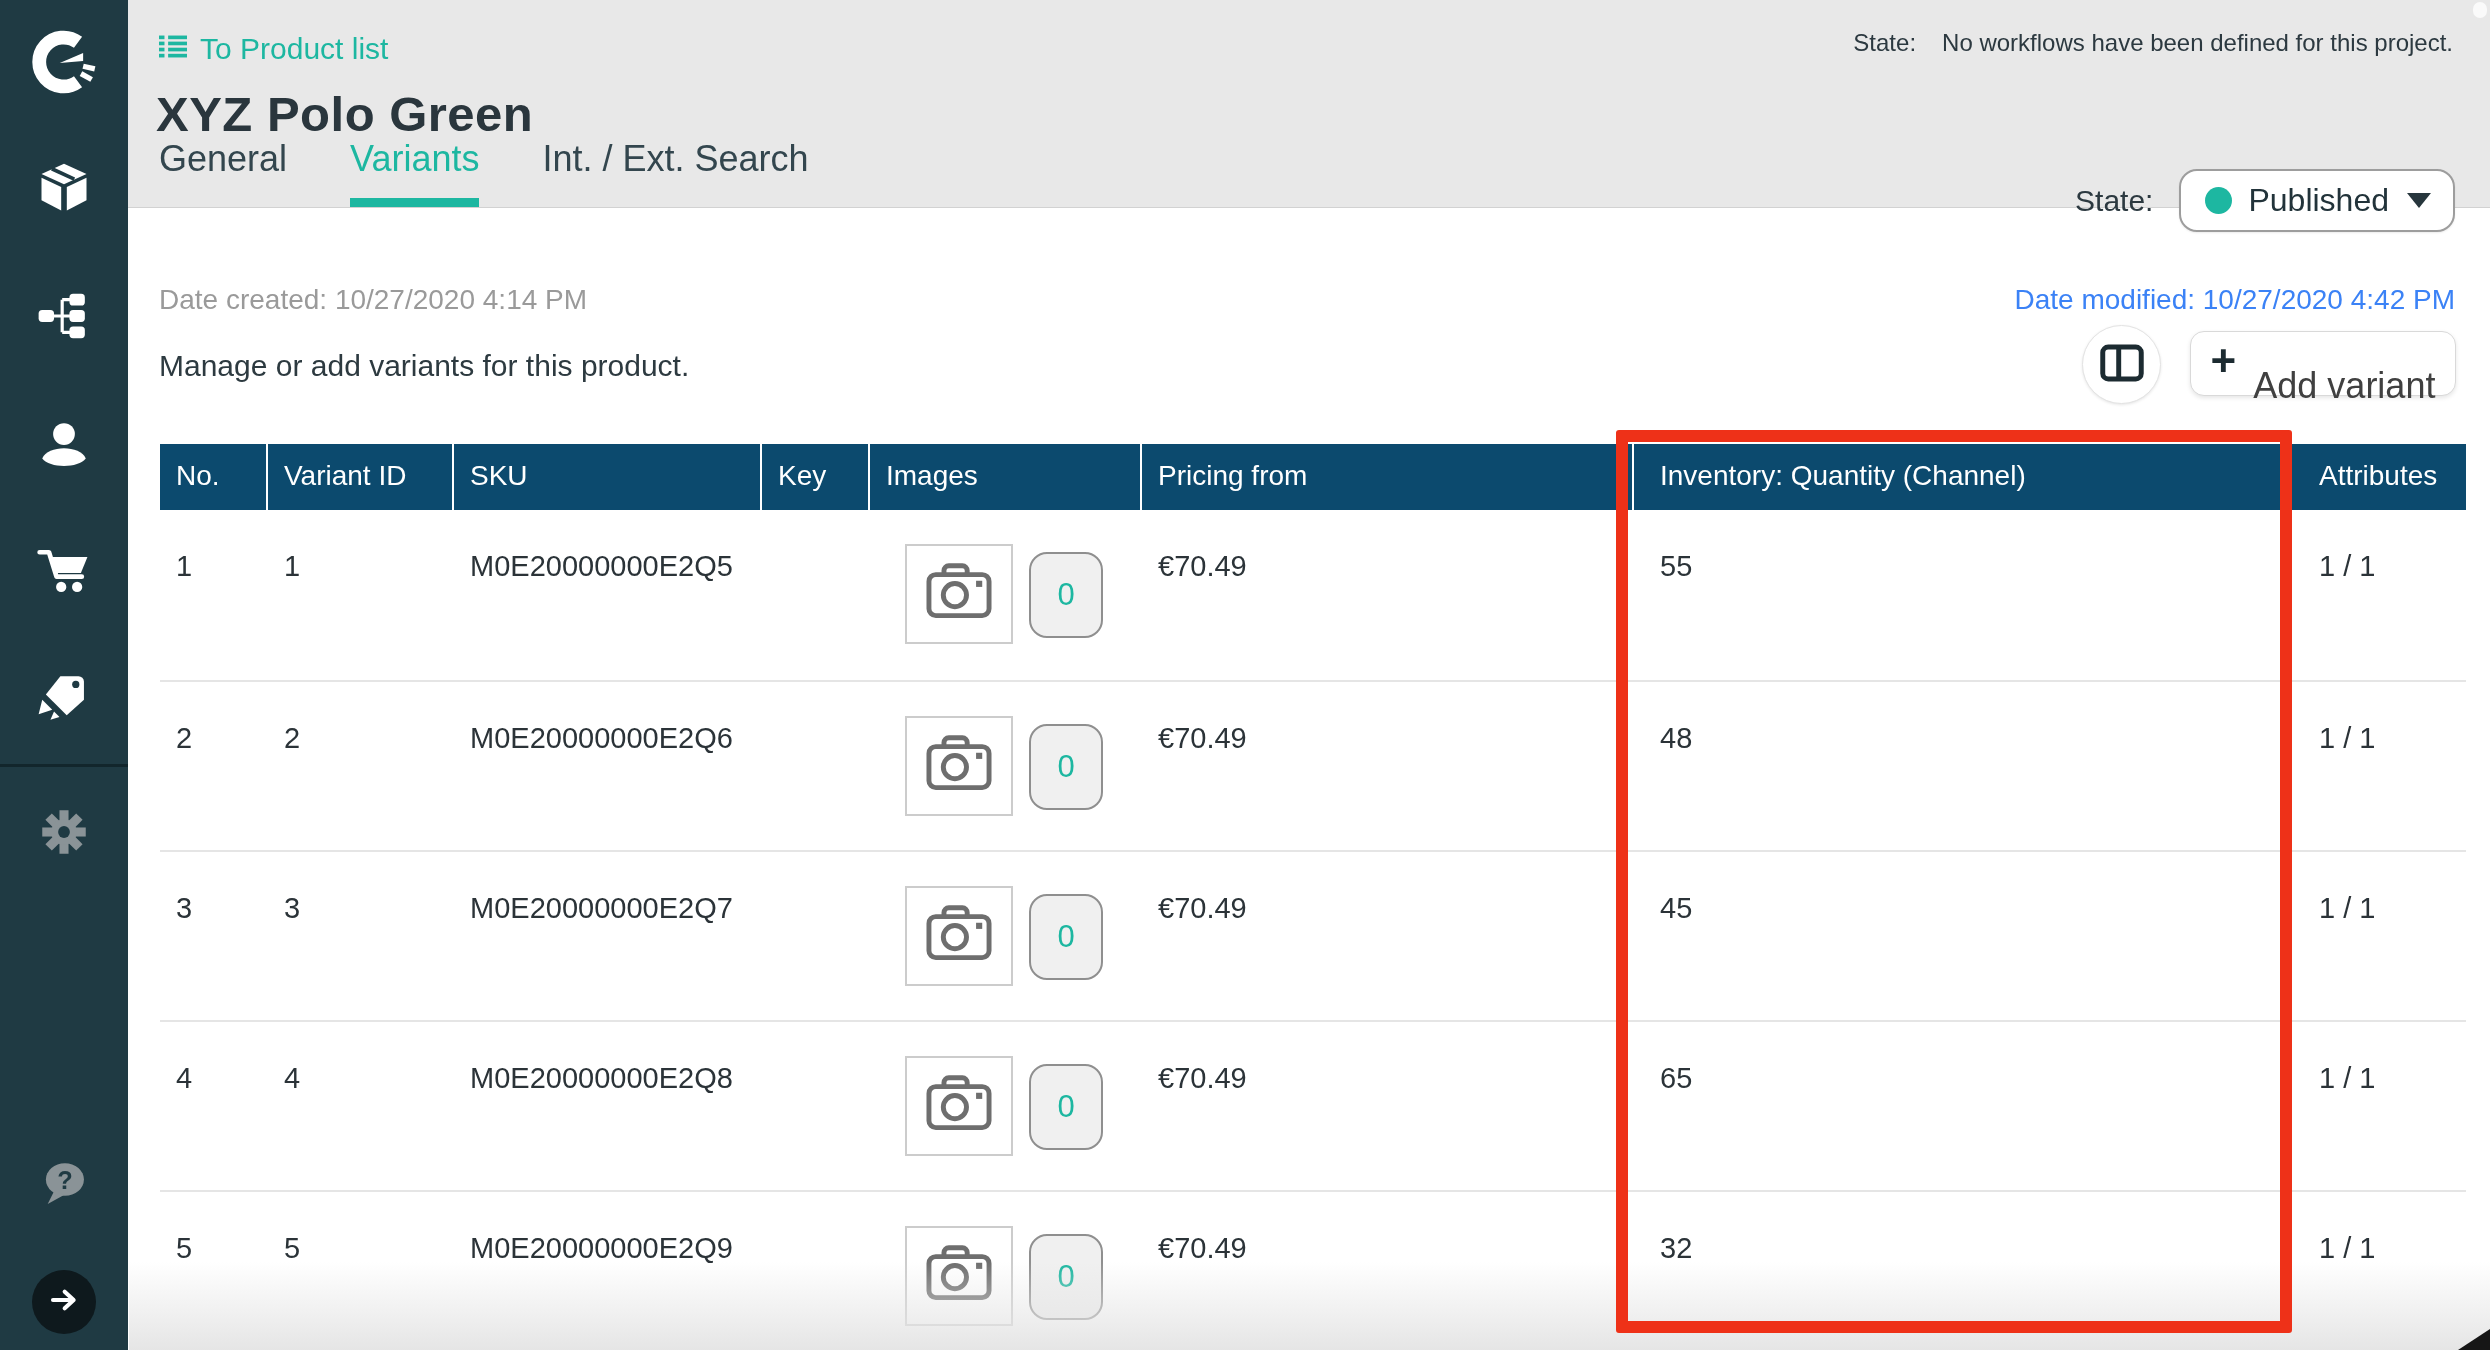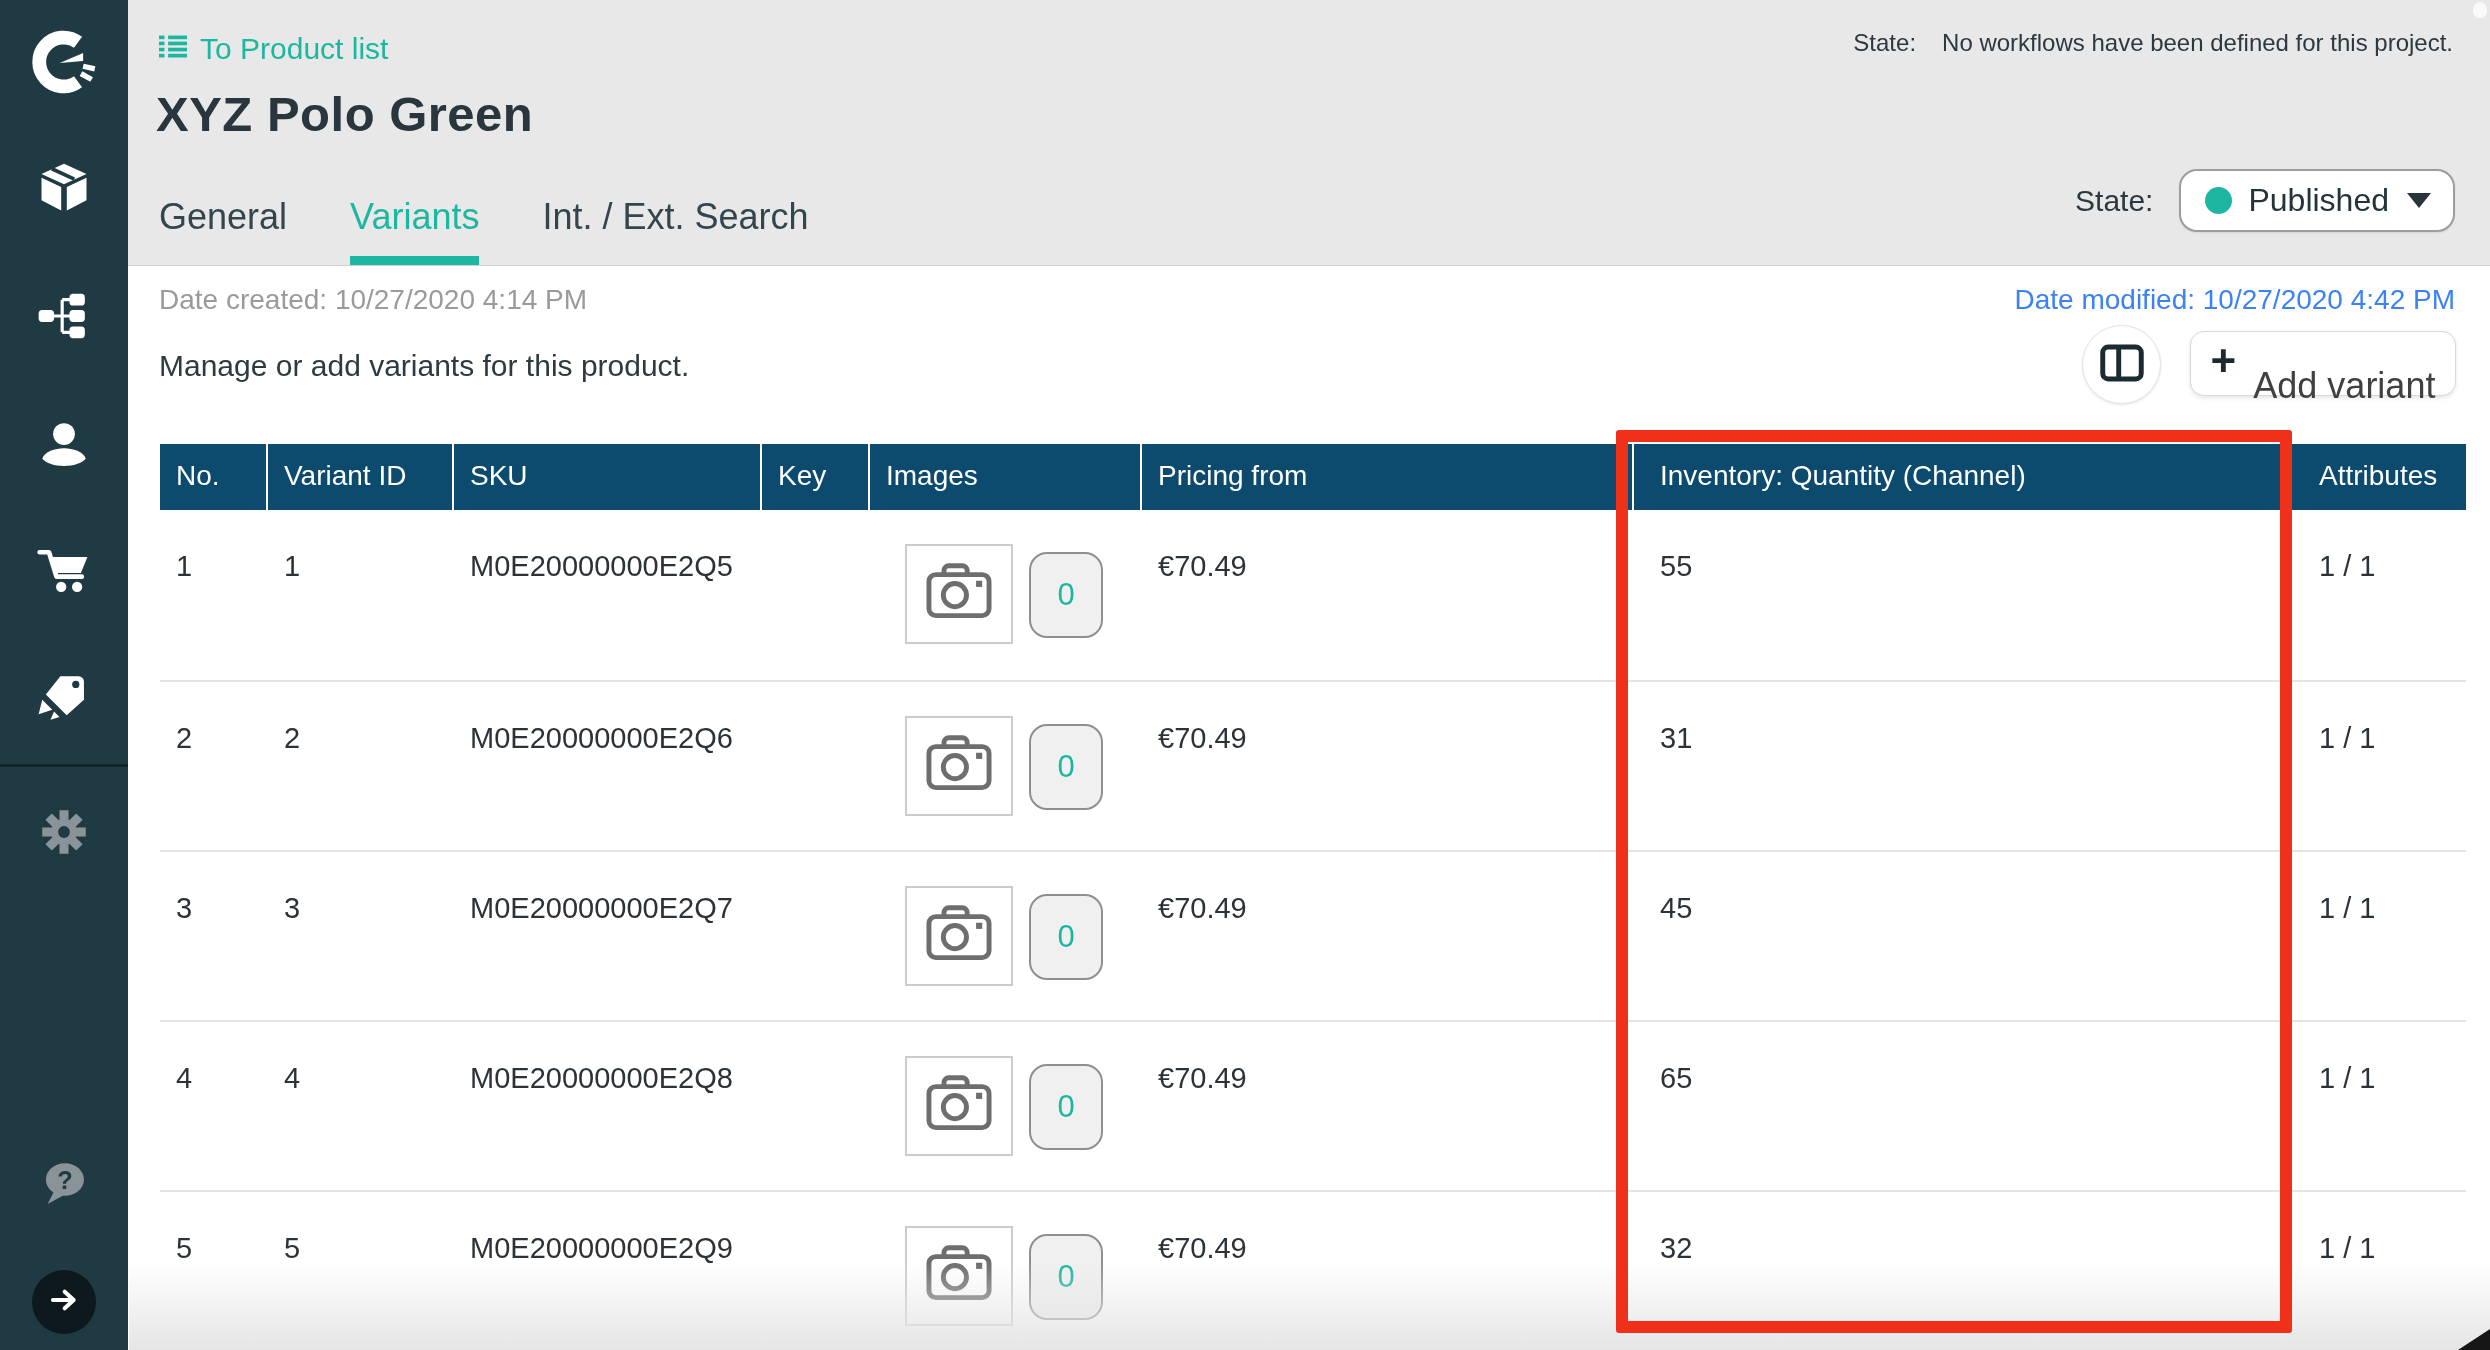--- a/index.html
+++ b/index.html
@@ -24,21 +24,21 @@
     position: absolute; left: 0; top: 764px; width: 128px; height: 3px;
     background: #12262c;
   }
   .collapse-circle {
     width: 64px; height: 64px; border-radius: 50%;
     background: #0e191d; display: flex; align-items: center; justify-content: center;
   }
   
   .main { position: absolute; left: 128px; top: 0; right: 0; bottom: 0; }
   .topbar {
-    position: absolute; top: 0; left: 0; right: 0; height: 266px;
+    position: absolute; top: 0; left: 0; right: 0; height: 208px;
     background: #e8e8e8; border-bottom: 1px solid #d2d2d2;
   }
   .back-link {
     position: absolute; left: 31px; top: 32px;
     display: flex; align-items: center; gap: 13px;
     color: #1db7a1; font-size: 30px; cursor: pointer;
   }
   .page-title {
     position: absolute; left: 28px; top: 86px;
     font-size: 49px; color: #2a363d; letter-spacing: 0.5px;
@@ -352,21 +352,21 @@
             <rect x="13" y="2" width="17" height="9" rx="3.5" fill="none" stroke="#6e6e6e" stroke-width="3.6"></rect>
             <rect x="2" y="8.5" width="44" height="30" rx="5" fill="#fff" stroke="#6e6e6e" stroke-width="3.6"></rect>
             <circle cx="21" cy="23.5" r="8.5" fill="none" stroke="#6e6e6e" stroke-width="3.6"></circle>
             <rect x="36.5" y="13" width="4.5" height="4.5" fill="#6e6e6e"></rect>
           </svg>
         </span>
       </div>
       <div class="count-badge">0</div>
     </div>
     <div class="td">€70.49</div>
-    <div class="td pad-lg">31</div>
+    <div class="td pad-lg">48</div>
     <div class="td pad-xl">1 / 1</div>
   </div>
 
   <div class="grid tr">
     <div class="td">3</div>
     <div class="td">3</div>
     <div class="td">M0E20000000E2Q7</div>
     <div class="td"></div>
     <div class="td images-cell">
       <div class="thumb">

